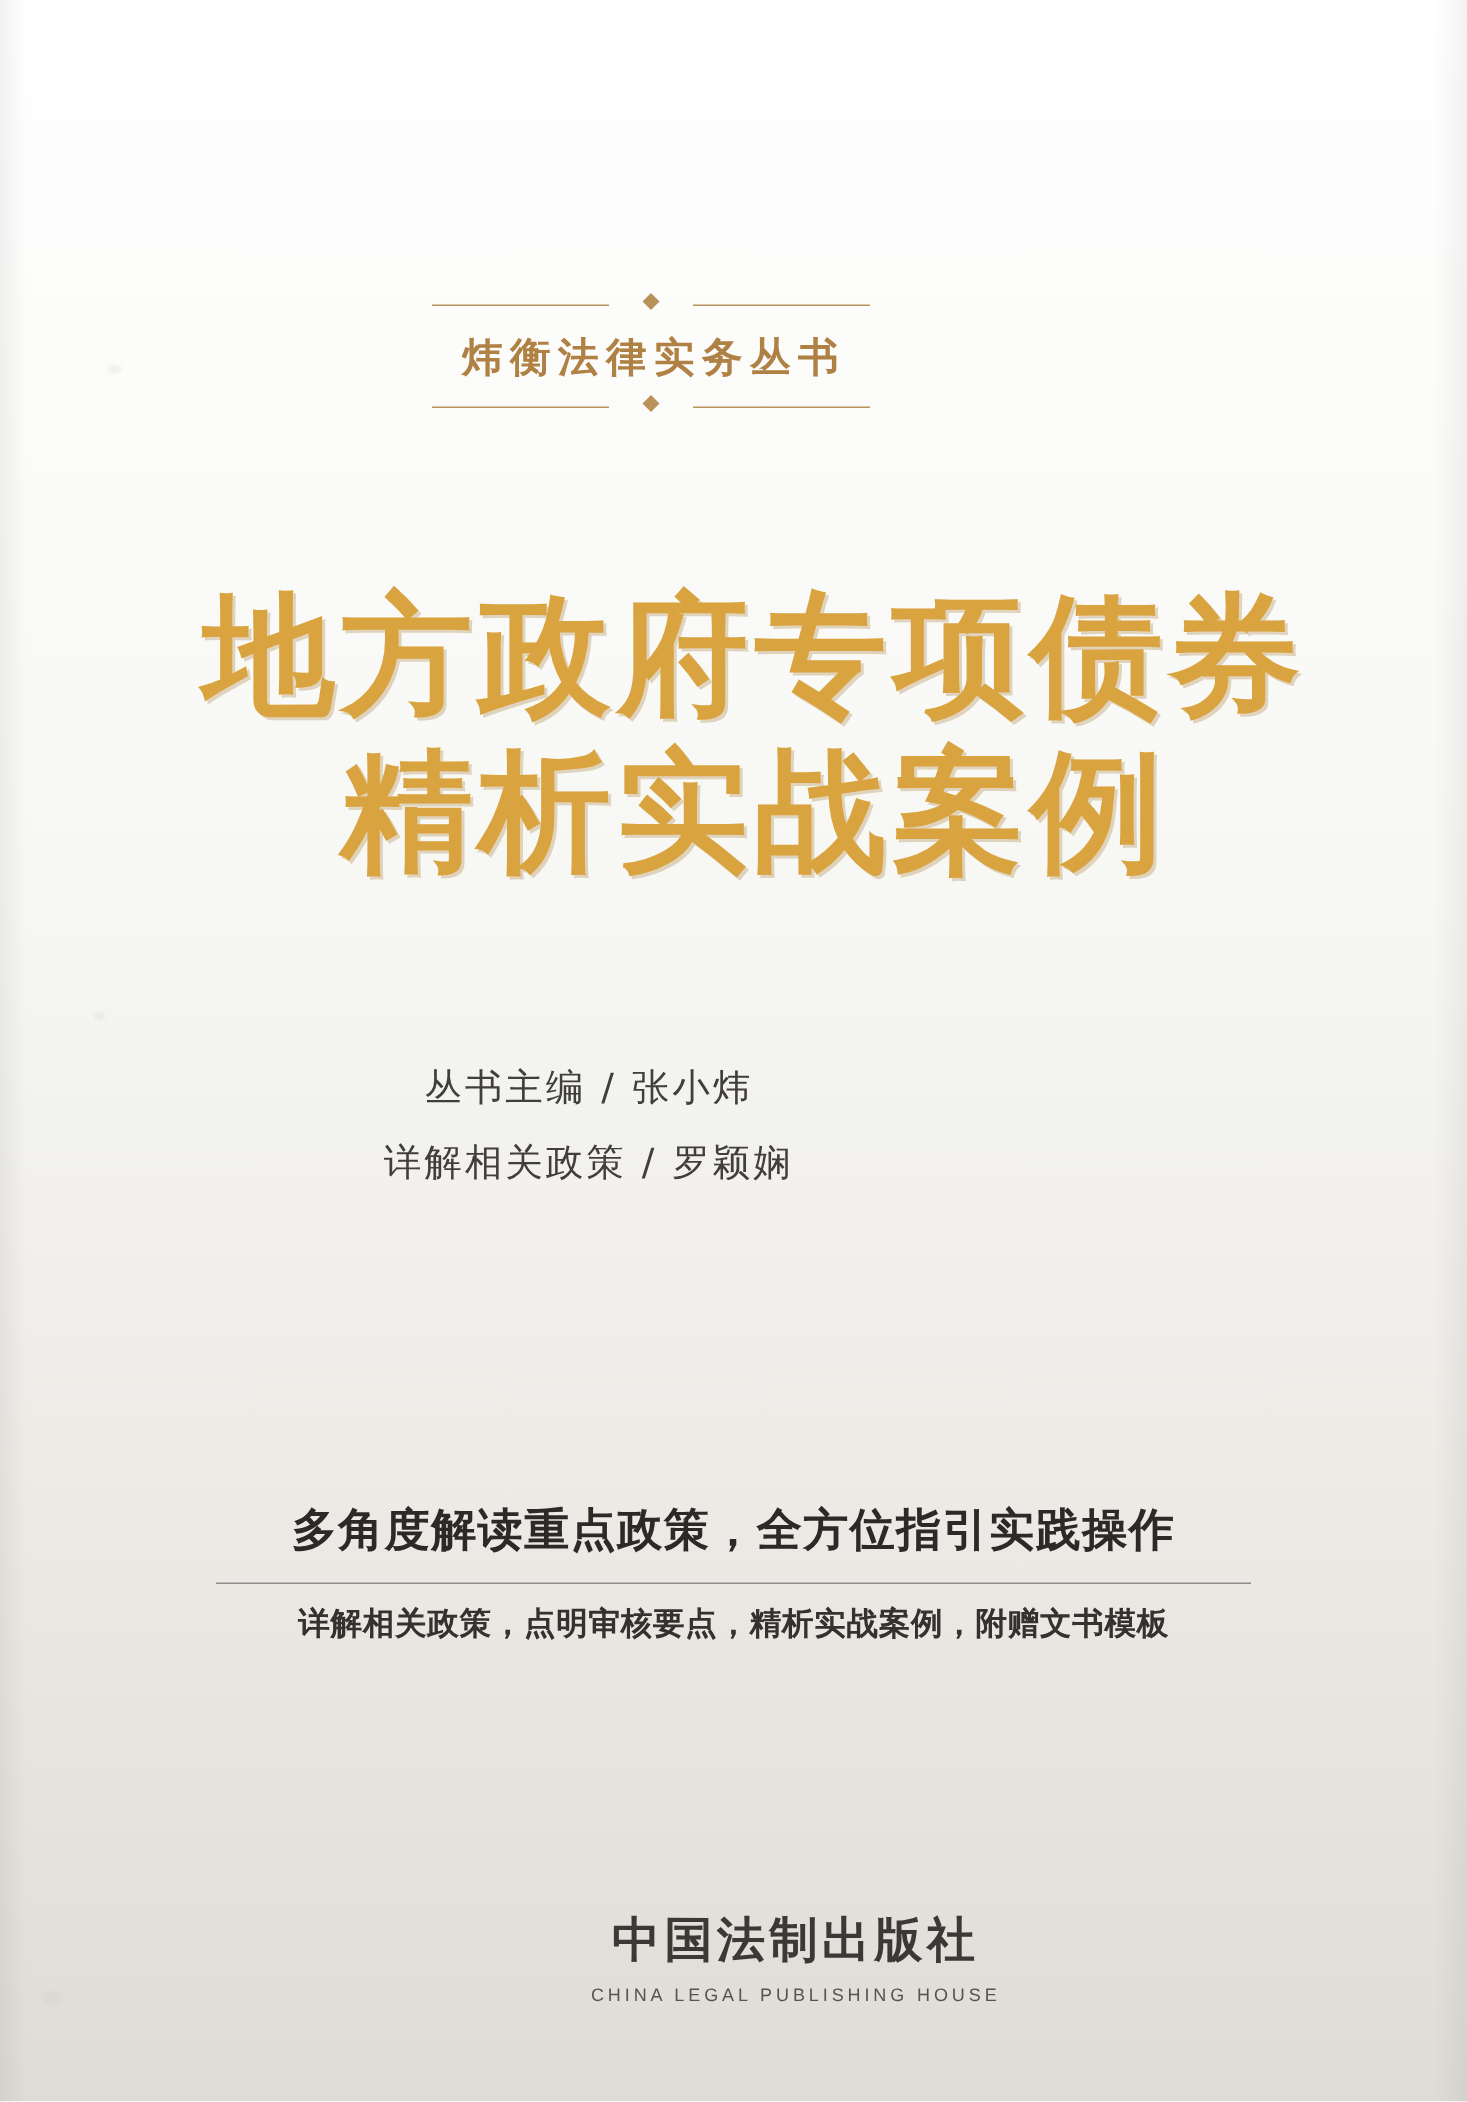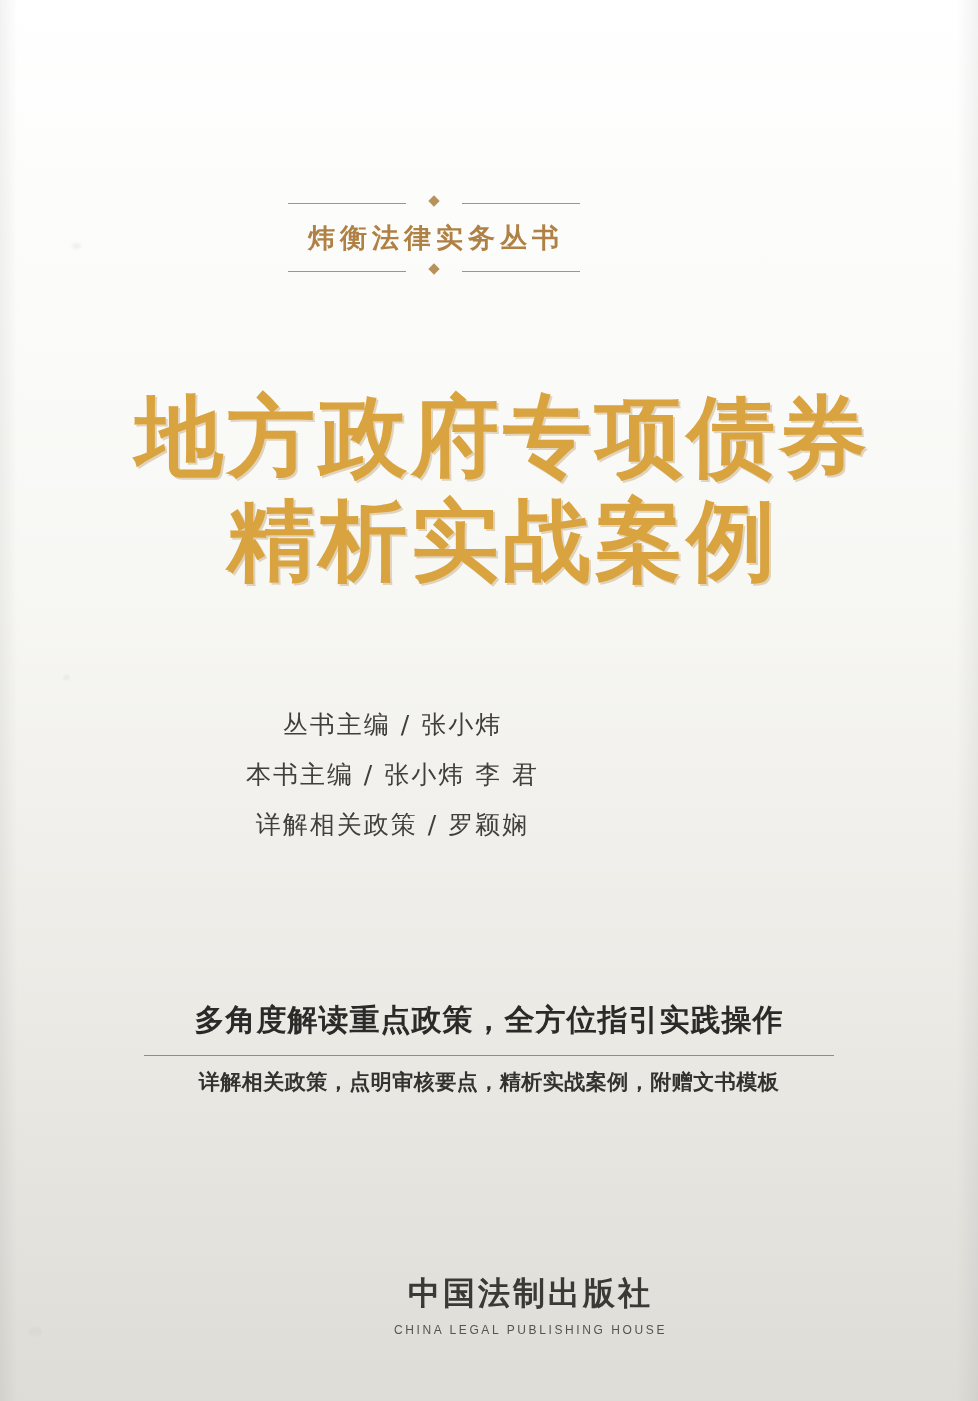--- a/index.html
+++ b/index.html
@@ -202,21 +202,20 @@
     </div>
   </div>
 
   <div class="title-block">
     <div class="title-line">地方政府专项债券</div>
     <div class="title-line">精析实战案例</div>
   </div>
 
   <div class="credits">
     <div class="credit-line">丛书主编 /  张小炜</div>
-    <div class="credit-line">本书主编 /  张小炜      李    君</div>
     <div class="credit-line">详解相关政策 /  罗颖娴</div>
   </div>
 
   <div class="tagline-block">
     <div class="tagline-main">多角度解读重点政策，全方位指引实践操作</div>
     <div class="tagline-rule"></div>
     <div class="tagline-sub">详解相关政策，点明审核要点，精析实战案例，附赠文书模板</div>
   </div>
 
   <div class="publisher-block">

